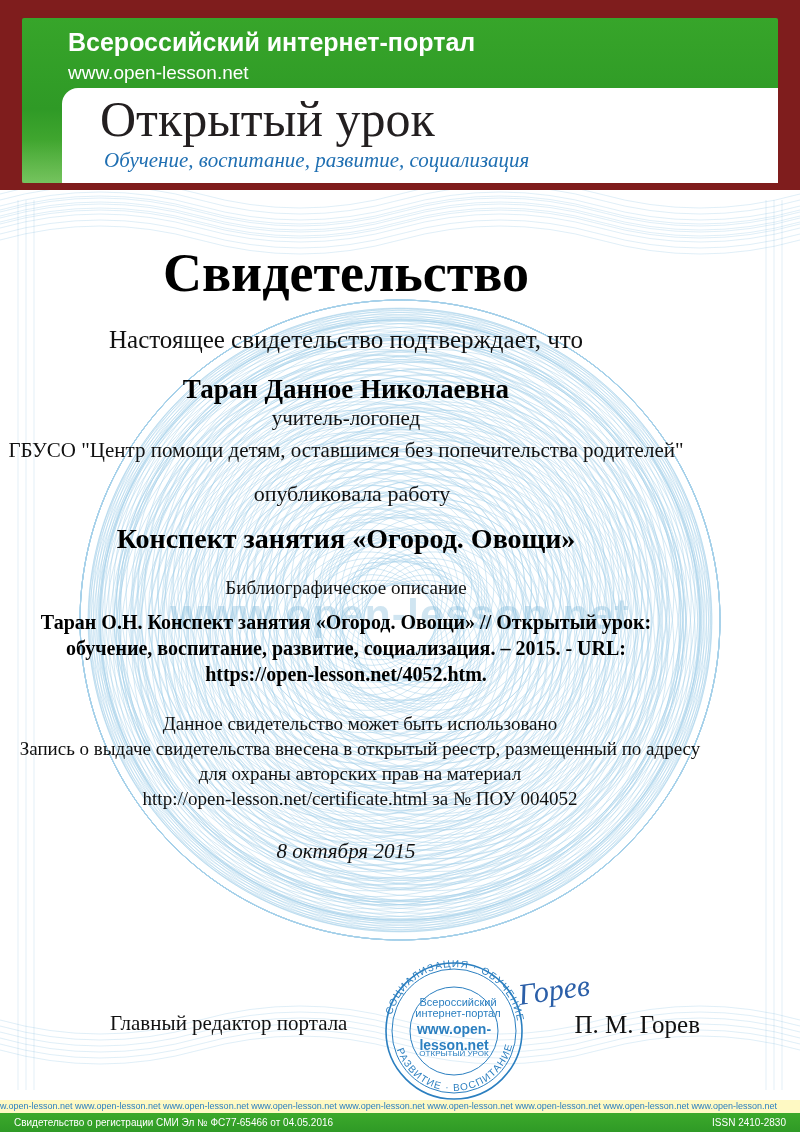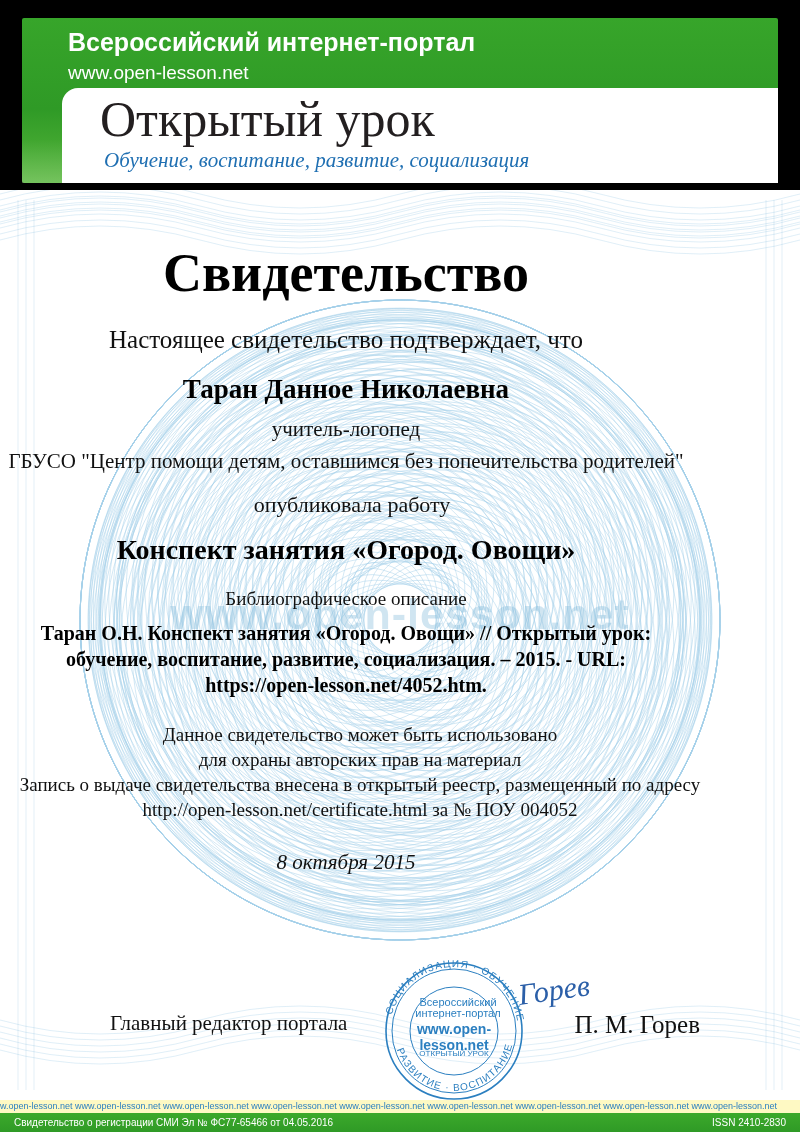--- a/index.html
+++ b/index.html
@@ -18,21 +18,21 @@
     background: #ffffff;
     overflow: hidden;
   }
 
   
   .header {
     position: absolute;
     left: 0; top: 0;
     width: 800px;
     height: 190px;
-    background: #000000;
+    background: #7f1d1d;
   }
   .header-green {
     position: absolute;
     left: 22px; top: 18px;
     width: 756px;
     height: 165px;
     background: #3aa629;
     background: linear-gradient(180deg, #37a52a 0%, #2f9a26 55%, #57b63b 100%);
     border-radius: 2px;
   }
@@ -129,21 +129,21 @@
     color: #111111;
   }
   .recipient {
     margin-top: 20px;
     font-family: "Liberation Serif", serif;
     font-weight: bold;
     font-size: 27px;
     color: #000000;
   }
   .role {
-    margin-top: 12px;
+    margin-top: 1px;
     font-size: 21px;
     color: #111111;
   }
   .org {
     margin: 6px auto 0 auto;
     width: 690px;
     font-size: 21px;
     line-height: 26px;
     color: #111111;
   }
@@ -357,22 +357,22 @@
     <div class="cert-title">Свидетельство</div>
     <div class="line-confirm">Настоящее свидетельство подтверждает, что</div>
     <div class="recipient">Таран Данное Николаевна</div>
     <div class="role">учитель-логопед</div>
     <div class="org">ГБУСО "Центр помощи детям, оставшимся без попечительства родителей"</div>
     <div class="published">опубликовала работу</div>
     <div class="work-title">Конспект занятия   «Огород. Овощи»</div>
     <div class="biblio-label">Библиографическое описание</div>
     <div class="biblio">Таран О.Н. Конспект занятия   «Огород. Овощи» // Открытый урок: обучение, воспитание, развитие, социализация. – 2015. - URL: https://open-lesson.net/4052.htm.</div>
     <div class="note">Данное свидетельство может быть использовано</div>
+    <div class="note" style="margin-top:0">Запись о выдаче свидетельства внесена в открытый реестр, размещенный по адресу</div>
     <div class="note" style="margin-top:0">для охраны авторских прав на материал</div>
-    <div class="note" style="margin-top:0">Запись о выдаче свидетельства внесена в открытый реестр, размещенный по адресу</div>
     <div class="note" style="margin-top:0">http://open-lesson.net/certificate.html за № ПОУ 004052</div>
     <div class="date">8 октября 2015</div>
   </div>
 
   <div class="sign-row">
     <div class="sign-label">Главный редактор портала</div>
 
     <div class="stamp">
       <svg width="172" height="172" viewBox="0 0 172 172" xmlns="http://www.w3.org/2000/svg" aria-hidden="true">
         <defs>

